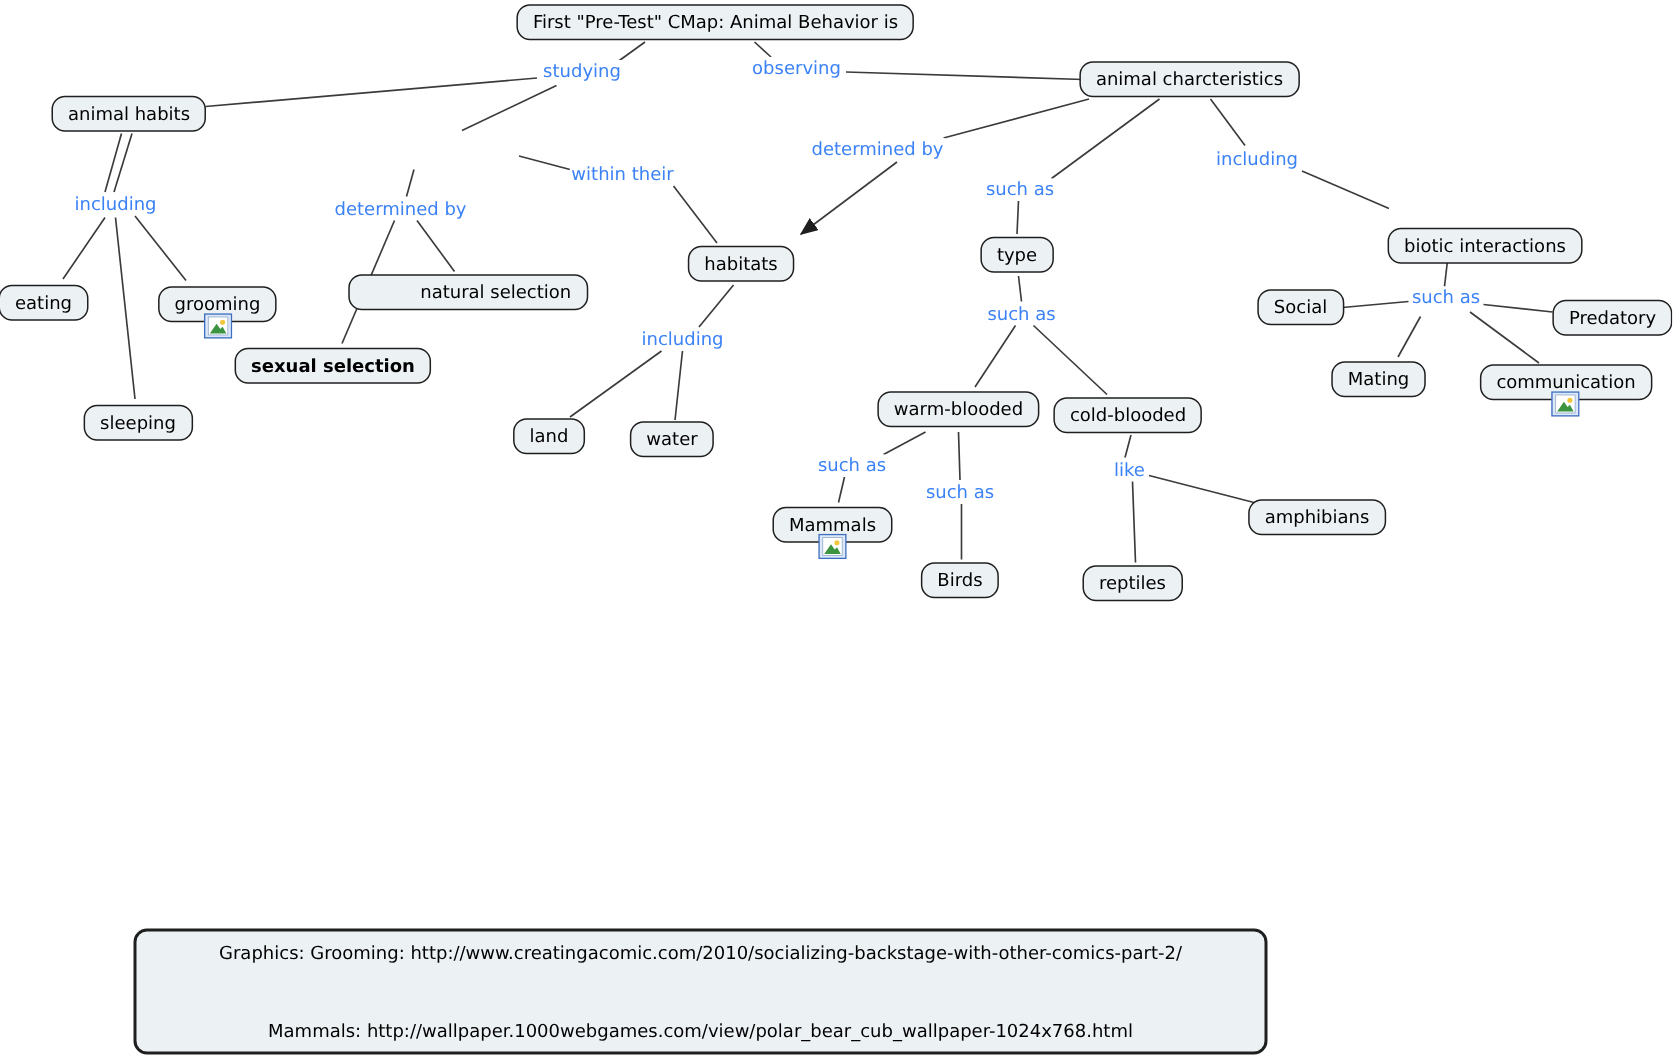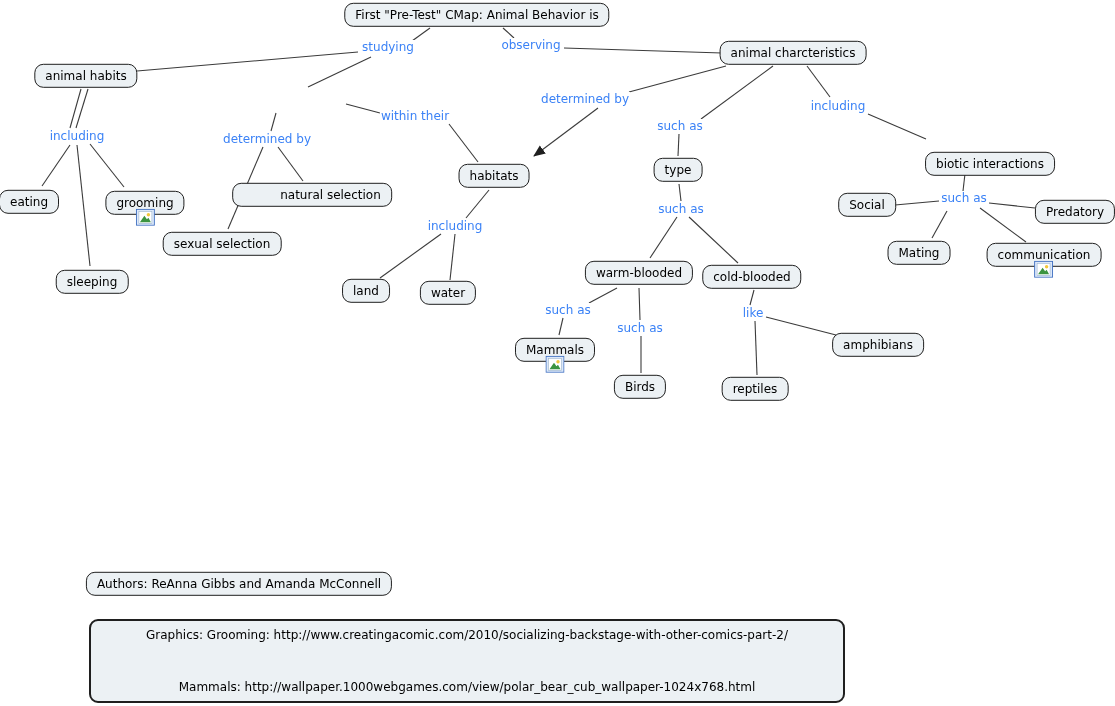--- a/index.html
+++ b/index.html
@@ -119,21 +119,21 @@
     </svg>
 
   <div class="graphics-box">
     <div class="credit-line">Graphics: Grooming: http://www.creatingacomic.com/2010/socializing-backstage-with-other-comics-part-2/</div>
     <div class="credit-line">Mammals: http://wallpaper.1000webgames.com/view/polar_bear_cub_wallpaper-1024x768.html</div>
   </div>
 
 <div class="node" style="left: 477px; top: 15px;"><span>First "Pre-Test" CMap: Animal Behavior is</span></div>
     <div class="node" style="left: 86px; top: 76px;"><span>animal habits</span></div>
     <div class="node" style="left: 312px; top: 195px; padding-left: 47px;"><span>natural selection</span></div>
-    <div class="node" style="left: 222px; top: 244px;"><span>sexual selection</span></div>
+    <div class="node" style="left: 222px; top: 244px; font-weight: bold;"><span>sexual selection</span></div>
     <div class="node" style="left: 29px; top: 202px;"><span>eating</span></div>
     <div class="node" style="left: 145px; top: 203px;"><span>grooming</span>
     <svg class="img-badge" viewBox="0 0 19 17" xmlns="http://www.w3.org/2000/svg">
       <rect x="0.5" y="0.5" width="18" height="16" fill="#dce8fa" stroke="#3f6fc0" stroke-width="1"></rect>
       <rect x="3" y="2.5" width="13" height="12" fill="#ffffff" stroke="#9ab2cc" stroke-width="0.6"></rect>
       <circle cx="12.5" cy="6" r="1.7" fill="#f3c73c"></circle>
       <polygon points="4,13.5 8.5,7 11,10.5 12.5,9 15,13.5" fill="#3c9440"></polygon>
     </svg>
   </div>
     <div class="node" style="left: 92px; top: 282px;"><span>sleeping</span></div>
@@ -160,21 +160,20 @@
     <div class="node" style="left: 919px; top: 253px;"><span>Mating</span></div>
     <div class="node" style="left: 1075px; top: 212px;"><span>Predatory</span></div>
     <div class="node" style="left: 1044px; top: 255px;"><span>communication</span>
     <svg class="img-badge" viewBox="0 0 19 17" xmlns="http://www.w3.org/2000/svg">
       <rect x="0.5" y="0.5" width="18" height="16" fill="#dce8fa" stroke="#3f6fc0" stroke-width="1"></rect>
       <rect x="3" y="2.5" width="13" height="12" fill="#ffffff" stroke="#9ab2cc" stroke-width="0.6"></rect>
       <circle cx="12.5" cy="6" r="1.7" fill="#f3c73c"></circle>
       <polygon points="4,13.5 8.5,7 11,10.5 12.5,9 15,13.5" fill="#3c9440"></polygon>
     </svg>
   </div>
-    <div class="node" style="left: 239px; top: 584px;"><span>Authors: ReAnna Gibbs and Amanda McConnell</span></div>
     <div class="link-label" style="left: 388px; top: 47px;">studying</div>
     <div class="link-label" style="left: 531px; top: 45px;">observing</div>
     <div class="link-label" style="left: 77px; top: 136px;">including</div>
     <div class="link-label" style="left: 267px; top: 139px;">determined by</div>
     <div class="link-label" style="left: 415px; top: 116px;">within their</div>
     <div class="link-label" style="left: 585px; top: 99px;">determined by</div>
     <div class="link-label" style="left: 680px; top: 126px;">such as</div>
     <div class="link-label" style="left: 681px; top: 209px;">such as</div>
     <div class="link-label" style="left: 455px; top: 226px;">including</div>
     <div class="link-label" style="left: 568px; top: 310px;">such as</div>

